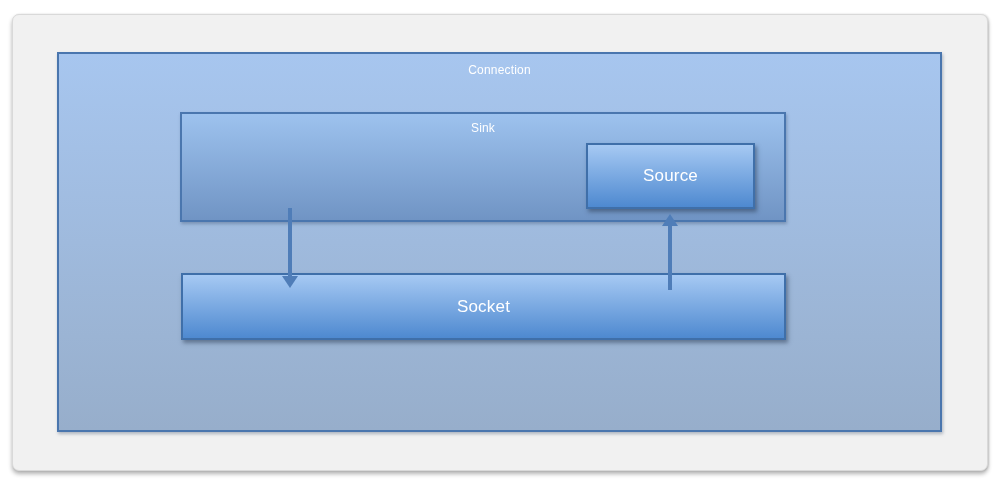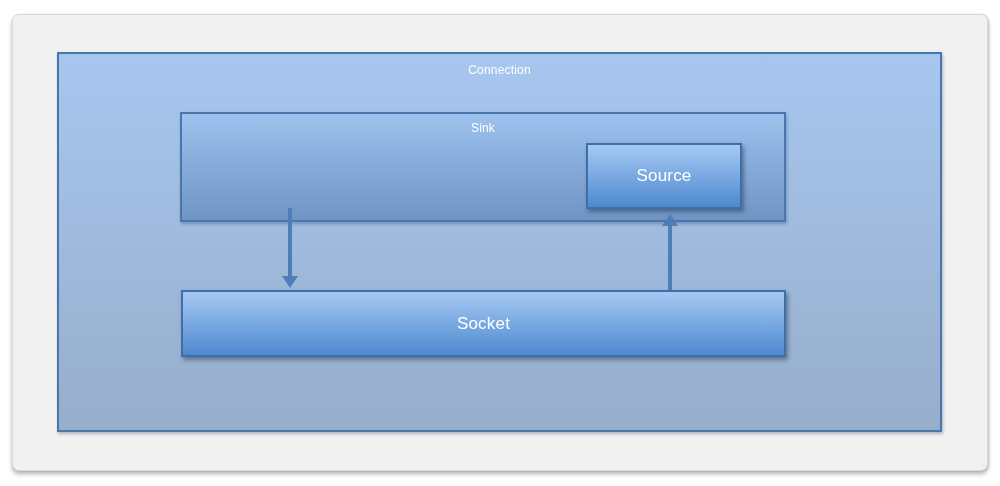--- a/index.html
+++ b/index.html
@@ -75,22 +75,22 @@
     box-shadow: 2px 3px 4px rgba(40,55,80,0.50);
     display: flex;
     align-items: center;
     justify-content: center;
     color: var(--label-color);
     font-size: 17px;
     letter-spacing: 0.2px;
   }
 
   .sink-node   { left: 206px; top: 143px; width: 170px; height: 66px; }
-  .source-node { left: 586px; top: 143px; width: 156px; height: 66px; text-align: center; }
-  .socket-node { left: 181px; top: 290px; width: 605px; height: 67px; }
+  .source-node { left: 586px; top: 143px; width: 169px; height: 66px; text-align: center; }
+  .socket-node { left: 181px; top: 273px; width: 605px; height: 67px; }
 
   .edge-line {
     position: absolute;
     width: 4px;
     background: var(--arrow-color);
   }
   .edge-head {
     position: absolute;
     width: 0; height: 0;
     border-left: 8px solid transparent;

